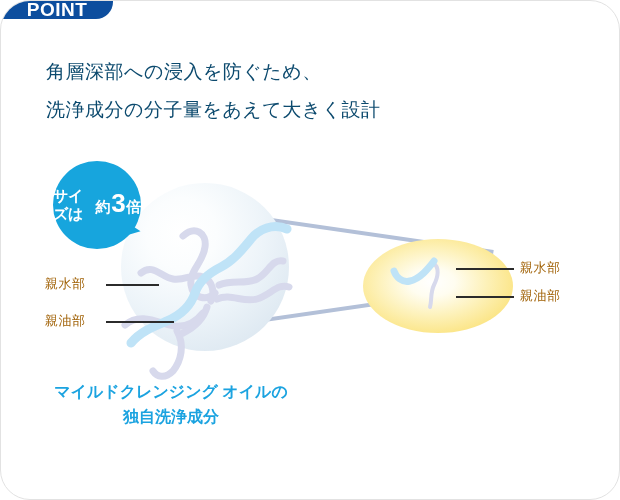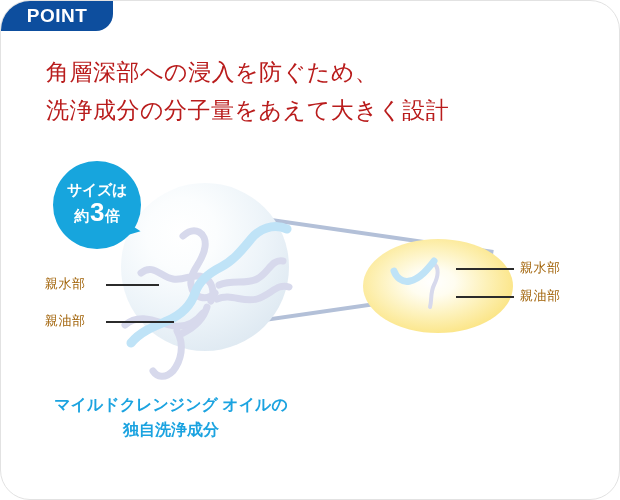--- a/index.html
+++ b/index.html
@@ -24,41 +24,41 @@
     border-radius: 30px;
     overflow: hidden;
   }
 
   
   #point-badge {
     position: absolute;
     left: 0;
     top: 0;
     width: 112px;
-    height: 30px;
+    height: 18px;
     background: #0d4e9e;
     border-bottom-right-radius: 17px;
     color: #ffffff;
     font-size: 19px;
     font-weight: bold;
     letter-spacing: 0.5px;
     display: flex;
     align-items: center;
     justify-content: center;
     z-index: 6;
   }
 
   
   #heading {
     position: absolute;
     left: 45px;
     top: 52px;
-    font-size: 23px;
+    font-size: 19px;
     line-height: 38px;
-    color: #b91c1c;
+    color: #0c4a6e;
     letter-spacing: 0.5px;
     white-space: pre-line;
     font-weight: normal;
   }
 
   
   #figure {
     position: absolute;
     left: 0;
     top: 0;
@@ -129,21 +129,21 @@
     position: absolute;
     left: 52px;
     top: 160px;
     width: 88px;
     height: 88px;
     border-radius: 50%;
     background: #17a5dd;
     color: #ffffff;
     z-index: 5;
     display: flex;
-    flex-direction: column;
+    flex-direction: row;
     align-items: center;
     justify-content: center;
   }
   #size-badge-tail {
     position: absolute;
     left: 118px;
     top: 222px;
     width: 0;
     height: 0;
     border-left: 20px solid #17a5dd;
@@ -204,21 +204,21 @@
     position: absolute;
     text-align: center;
     font-size: 16px;
     font-weight: bold;
     line-height: 25px;
     white-space: pre-line;
     z-index: 5;
   }
   #caption-left {
     left: 20px;
-    top: 391px;
+    top: 378px;
     width: 300px;
     color: #1ba3e0;
   }
   #caption-right {
     left: 330px;
     top: 383px;
     width: 245px;
     color: #3a3a3a;
   }
 </style>

